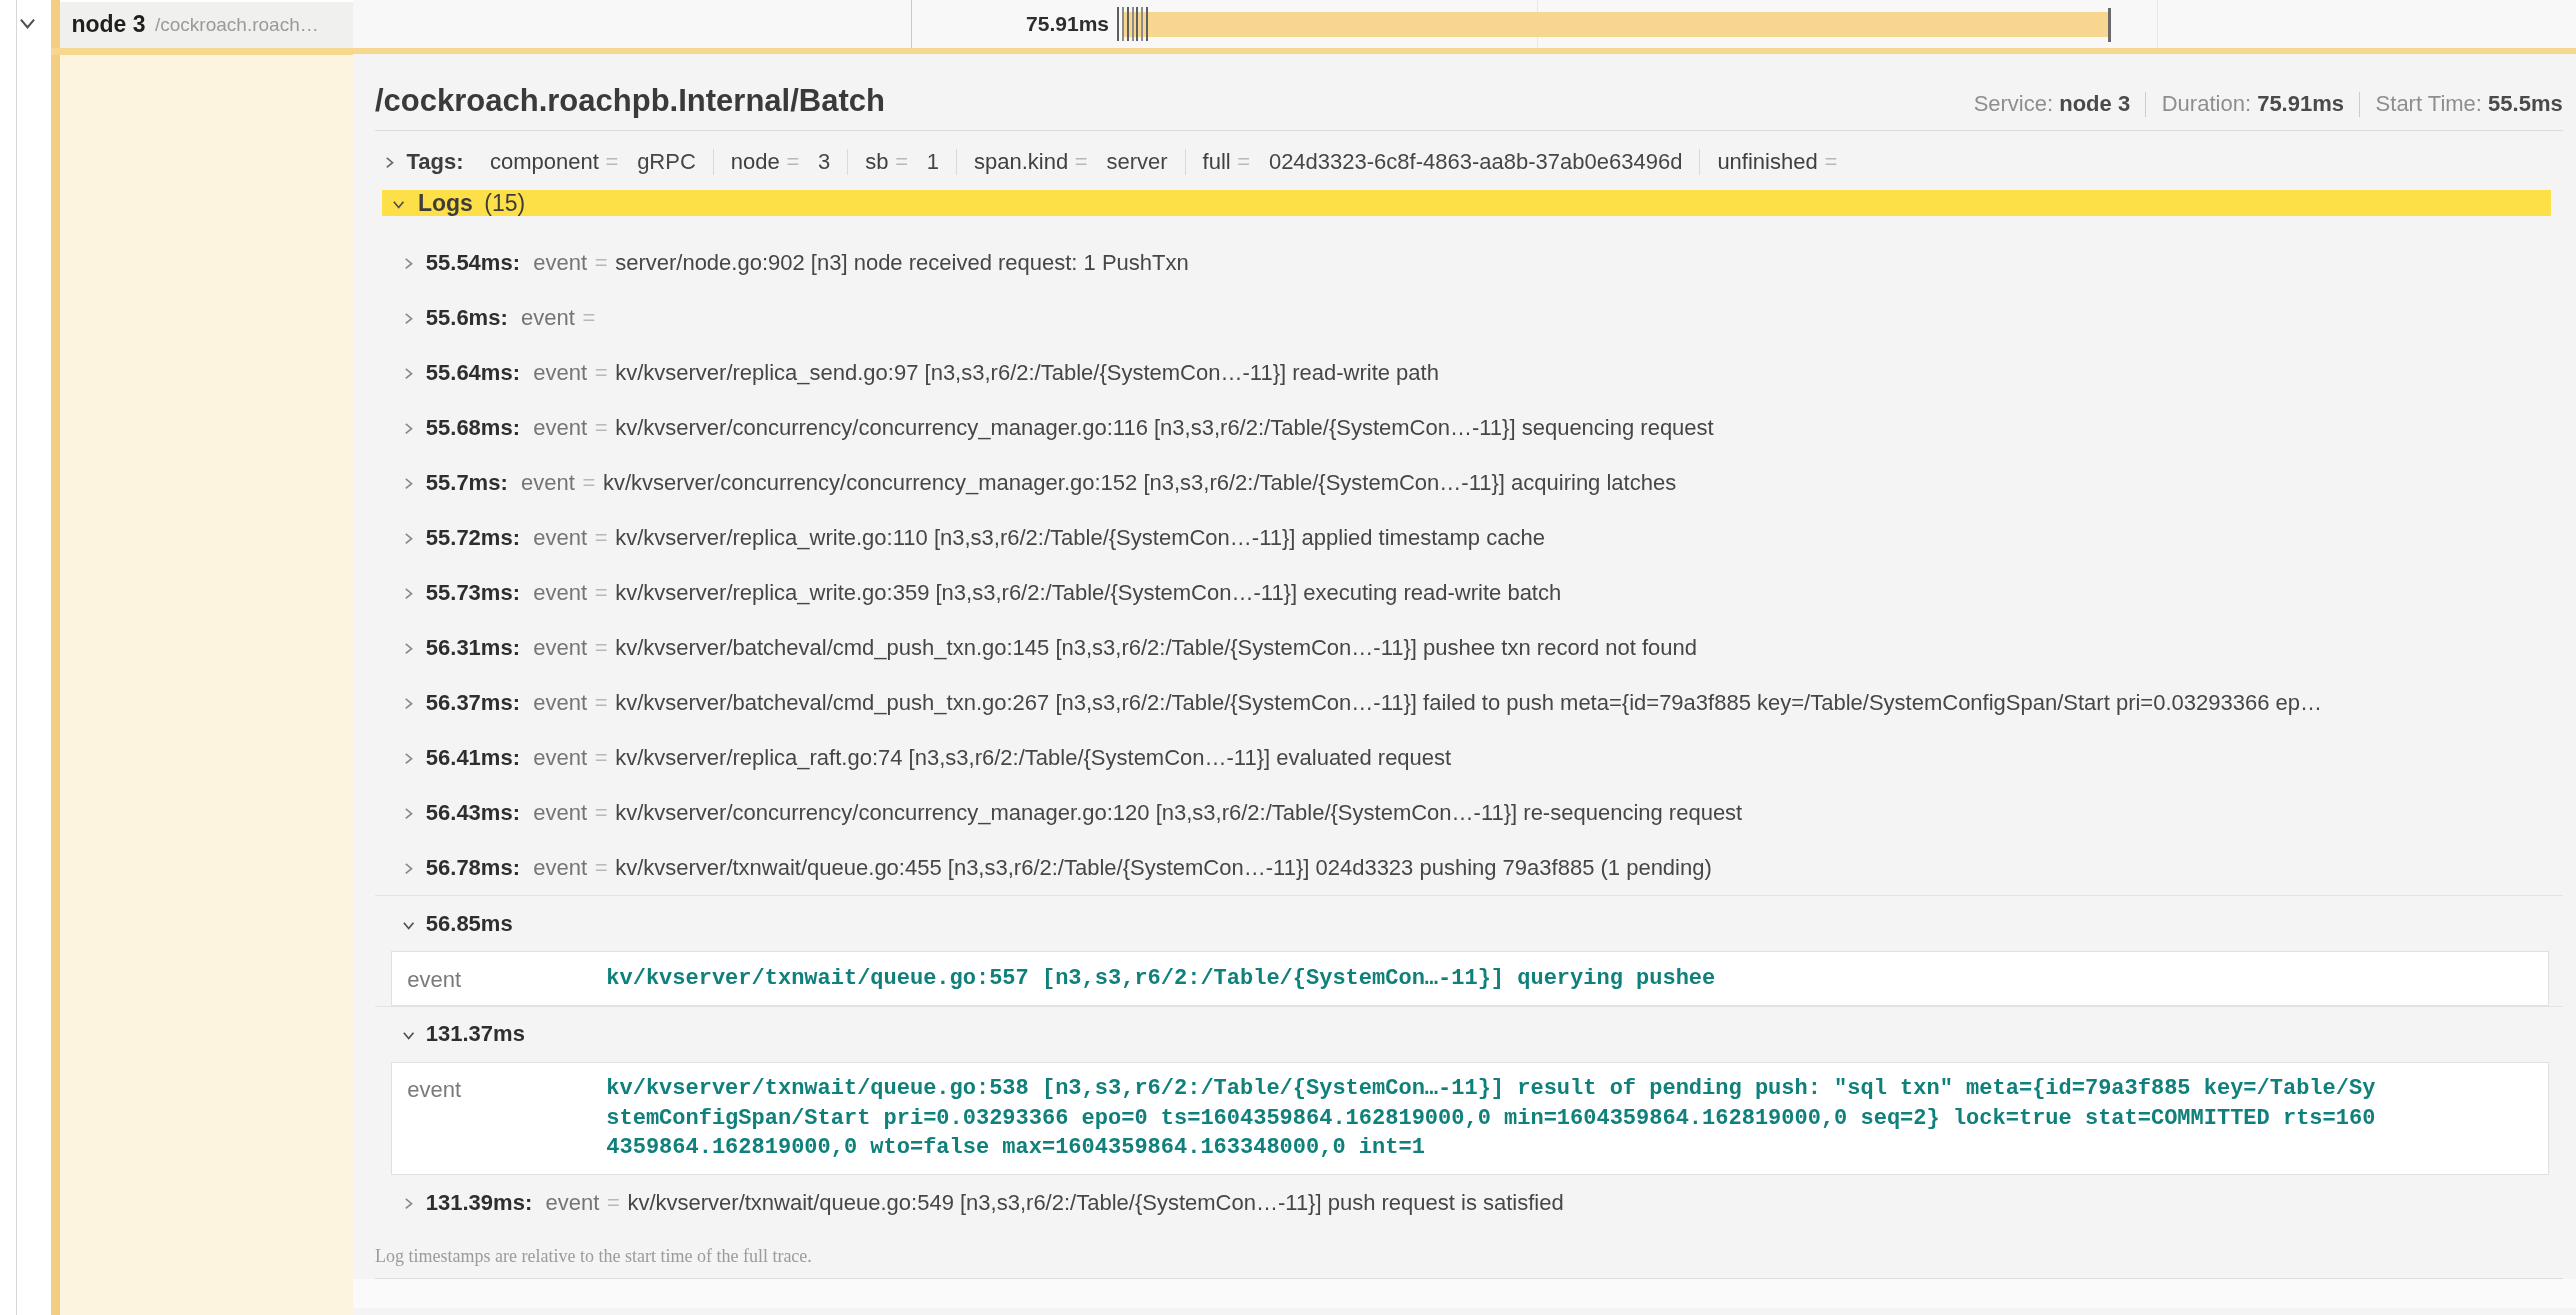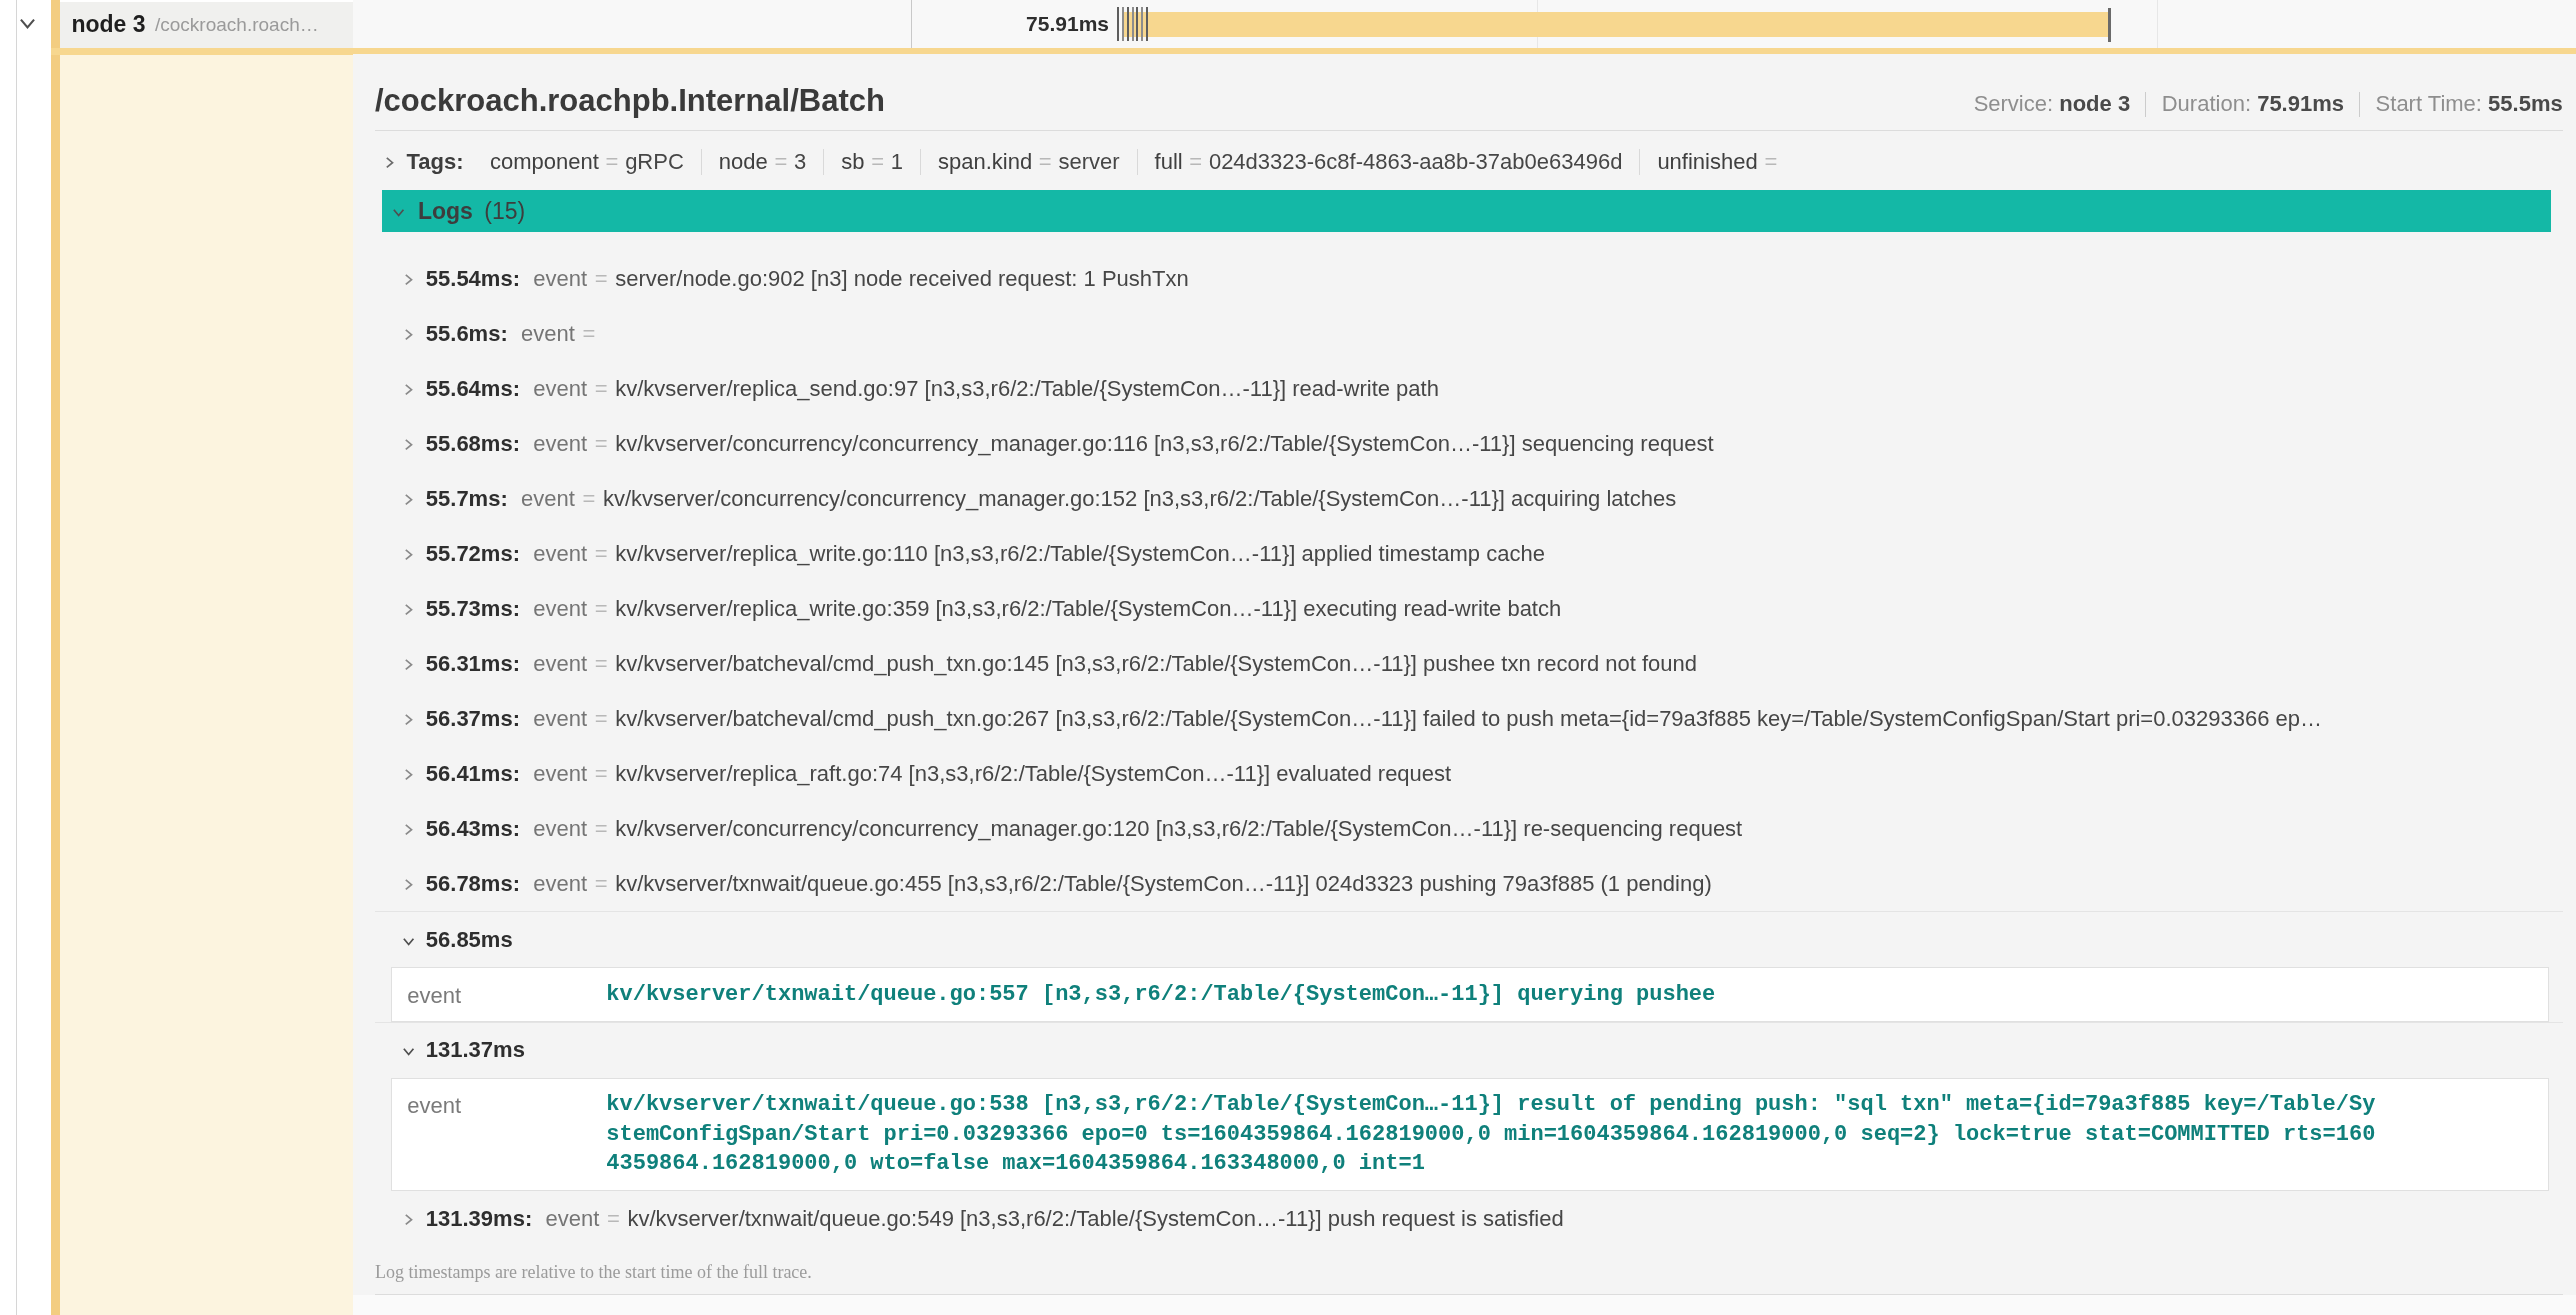--- a/index.html
+++ b/index.html
@@ -44,23 +44,23 @@
   .meta .sep{width:1px;height:25px;background:#cccccc;}
   .hdivider{height:1px;background:#dcdcdc;margin-top:11.4px;}
   
   .tags-row{display:flex;align-items:center;margin-top:11.4px;height:38px;font-size:22px;cursor:pointer;}
   .tags-row .chev{color:#6b6b6b;margin:1.9px 9.5px 0 6.7px;}
   .tags-label{font-weight:700;color:#3d3d3d;margin-right:9.5px;}
   .tag{padding:0 17px;color:#464646;white-space:nowrap;}
   .tag + .tag{border-left:1px solid #d9d9d9;}
   .tag .k{color:#404040;}
   .tag .eq{color:#b8b8b8;margin:0 6.7px;}
-  .tag .v{color:#464646;}
-  
-  .logs-band{margin:9.5px 11.4px 0 6.7px;height:42px;background:#14b8a6;display:flex;
+  .tag .v{color:#464646;margin-left:12px;}
+  
+  .logs-band{margin:9.5px 11.4px 0 6.7px;height:26px;background:#fde047;display:flex;
     align-items:center;padding-left:9.5px;font-size:23px;gap:11.4px;cursor:pointer;}
   .logs-band .chev{color:#4f4f4f;margin-top:2.9px;}
   .logs-title{font-weight:700;color:#3d3d3d;}
   .logs-count{color:#3d3d3d;}
   .log-entries{margin-top:19px;}
   .log-row{height:55px;display:flex;align-items:center;font-size:22px;
     white-space:nowrap;overflow:hidden;cursor:pointer;}
   .log-row .chev{color:#8a8a8a;margin:1.9px 9.5px 0 26px;flex:none;}
   .row-time{font-weight:700;color:#2e2e2e;margin-right:13.3px;flex:none;}
   .row-key{color:#757575;flex:none;}

